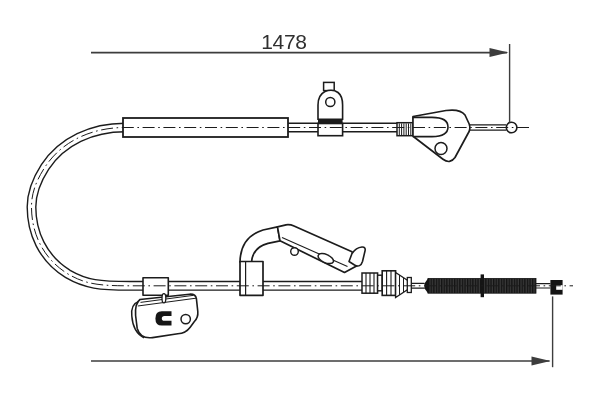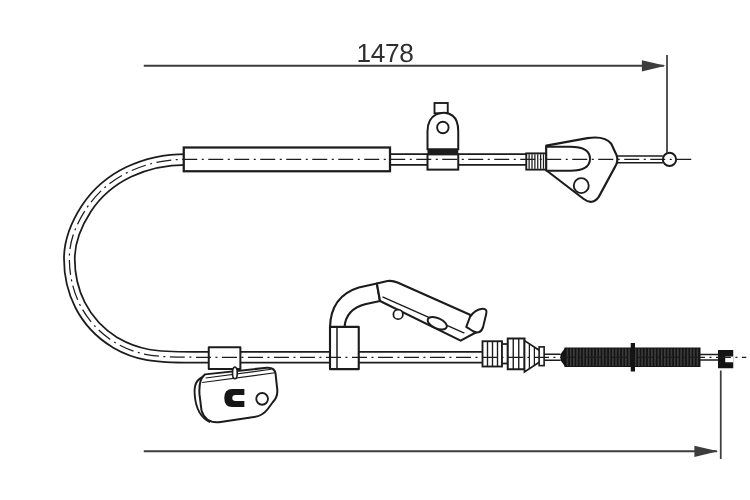--- a/index.html
+++ b/index.html
@@ -1,17 +1,17 @@
 <!DOCTYPE html>
 <html><head>
 <meta charset="utf-8">
 <style>
   html,body{margin:0;padding:0;background:#ffffff;}
   body{width:600px;height:400px;overflow:hidden;}
-  .stage{position:relative;width:498px;height:400px;background:#ffffff;padding-left:24px;}
+  .stage{position:relative;width:498px;height:400px;background:#ffffff;}
   svg{display:block;}
   .dim-text{
     font-family:"Liberation Sans", sans-serif;
     font-size:21px;
     fill:#2f2f2f;
     letter-spacing:-0.3px;
     text-anchor:middle;
   }
 </style>
 </head>

